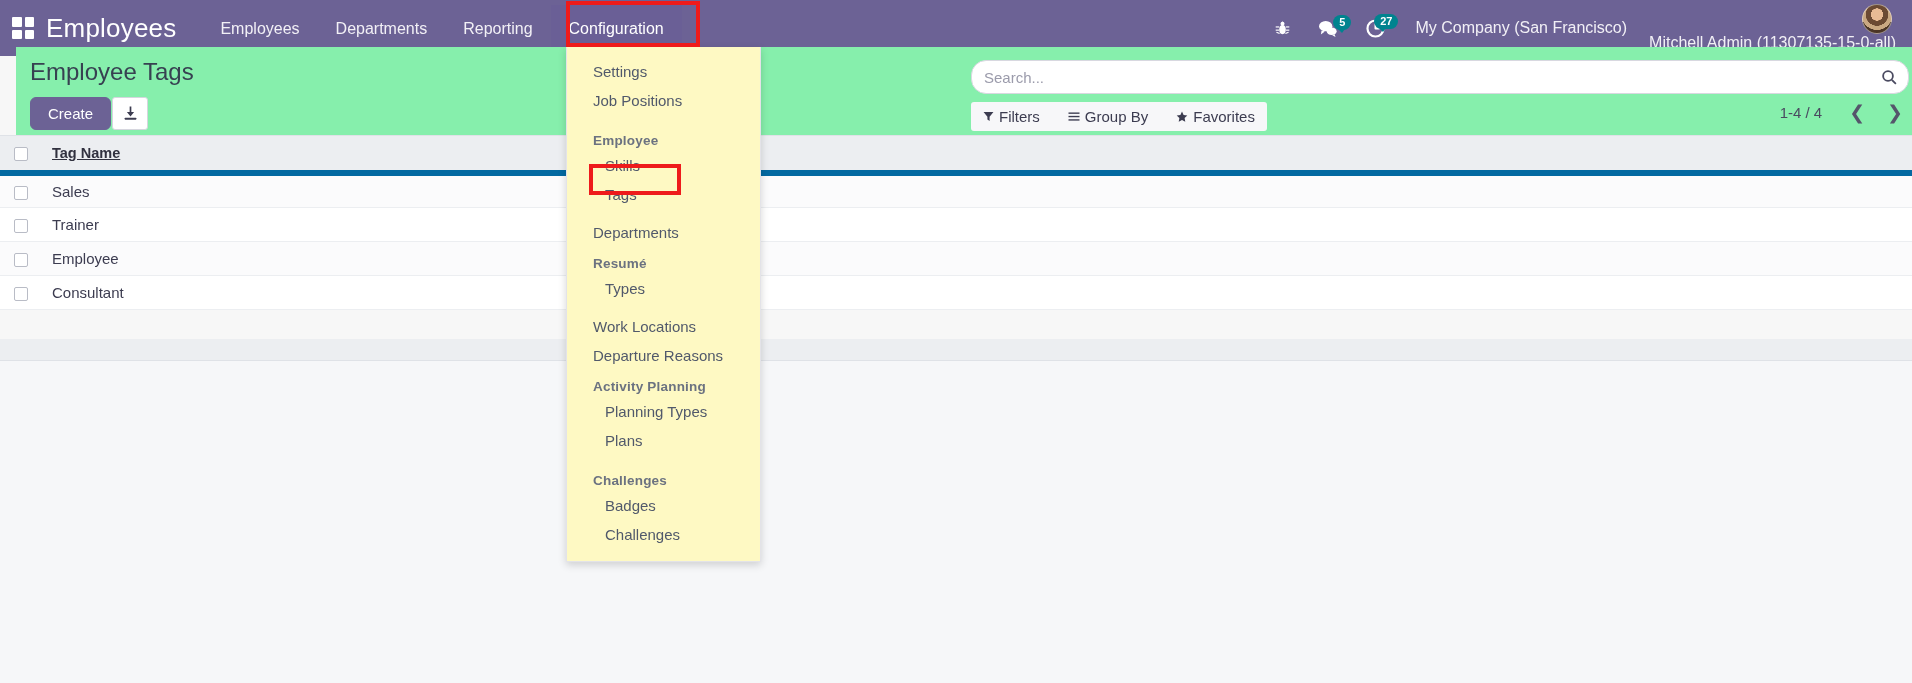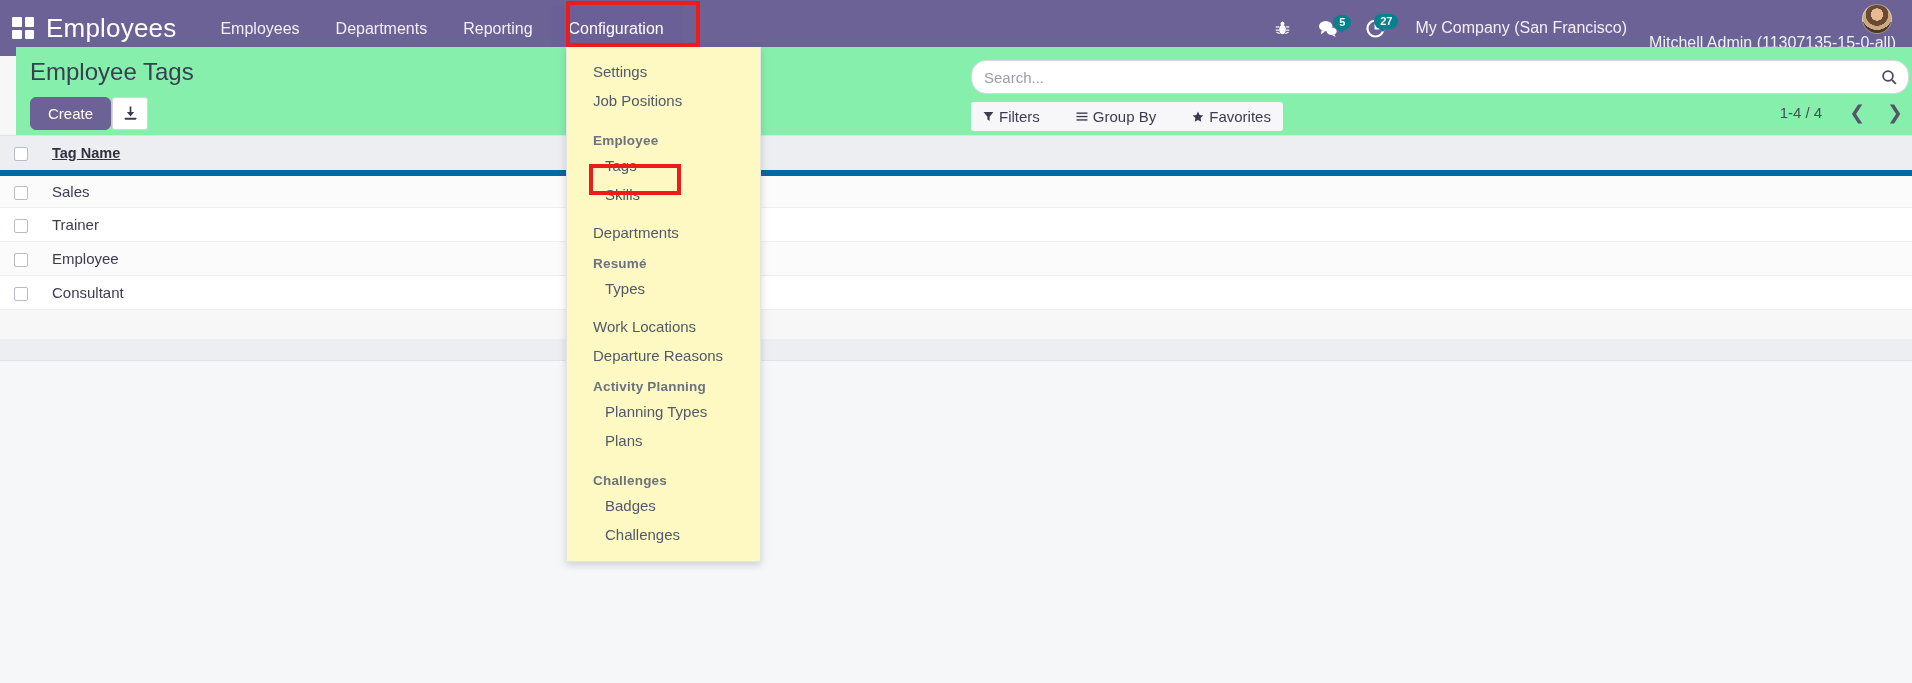--- a/index.html
+++ b/index.html
@@ -98,21 +98,21 @@
   .search-input {
     flex: 1; border: none; outline: none; font-size: 15px;
     color: #3c3c50; background: transparent;
     font-family: "Liberation Sans", sans-serif;
   }
   .search-input::placeholder { color: #9b9bab; }
   .search-icon-btn { color: #4a4a60; cursor: pointer; display:flex; }
 
   .cp-buttons {
     position: absolute; left: 955px; top: 55px;
-    display: flex; align-items: center; gap: 12px;
+    display: flex; align-items: center; gap: 4px;
     background: #f7f7f9; border-radius: 3px;
   }
   .cp-btn {
     font-size: 15px; color: #3c3c50; padding: 6px 12px;
     cursor: pointer; display: flex; align-items: center; gap: 5px;
   }
   .pager {
     position: absolute; right: 16px; top: 56px;
     display: flex; align-items: center; gap: 4px;
     font-size: 15px; color: #4a4a60;
@@ -309,22 +309,22 @@
   </table>
 </div>
 <div class="table-tail"></div>
 <div class="page-bg"></div>
 
 <div class="dropdown" id="dropdown">
     <div class="dd-item">Settings</div>
     <div class="dd-item">Job Positions</div>
     <div class="dd-gap"></div>
     <div class="dd-header">Employee</div>
+    <div class="dd-item indent">Skills</div>
     <div class="dd-item indent">Tags</div>
-    <div class="dd-item indent">Skills</div>
     <div class="dd-gap"></div>
     <div class="dd-item">Departments</div>
     <div class="dd-header">Resumé</div>
     <div class="dd-item indent">Types</div>
     <div class="dd-gap"></div>
     <div class="dd-item">Work Locations</div>
     <div class="dd-item">Departure Reasons</div>
     <div class="dd-header">Activity Planning</div>
     <div class="dd-item indent">Planning Types</div>
     <div class="dd-item indent">Plans</div>

